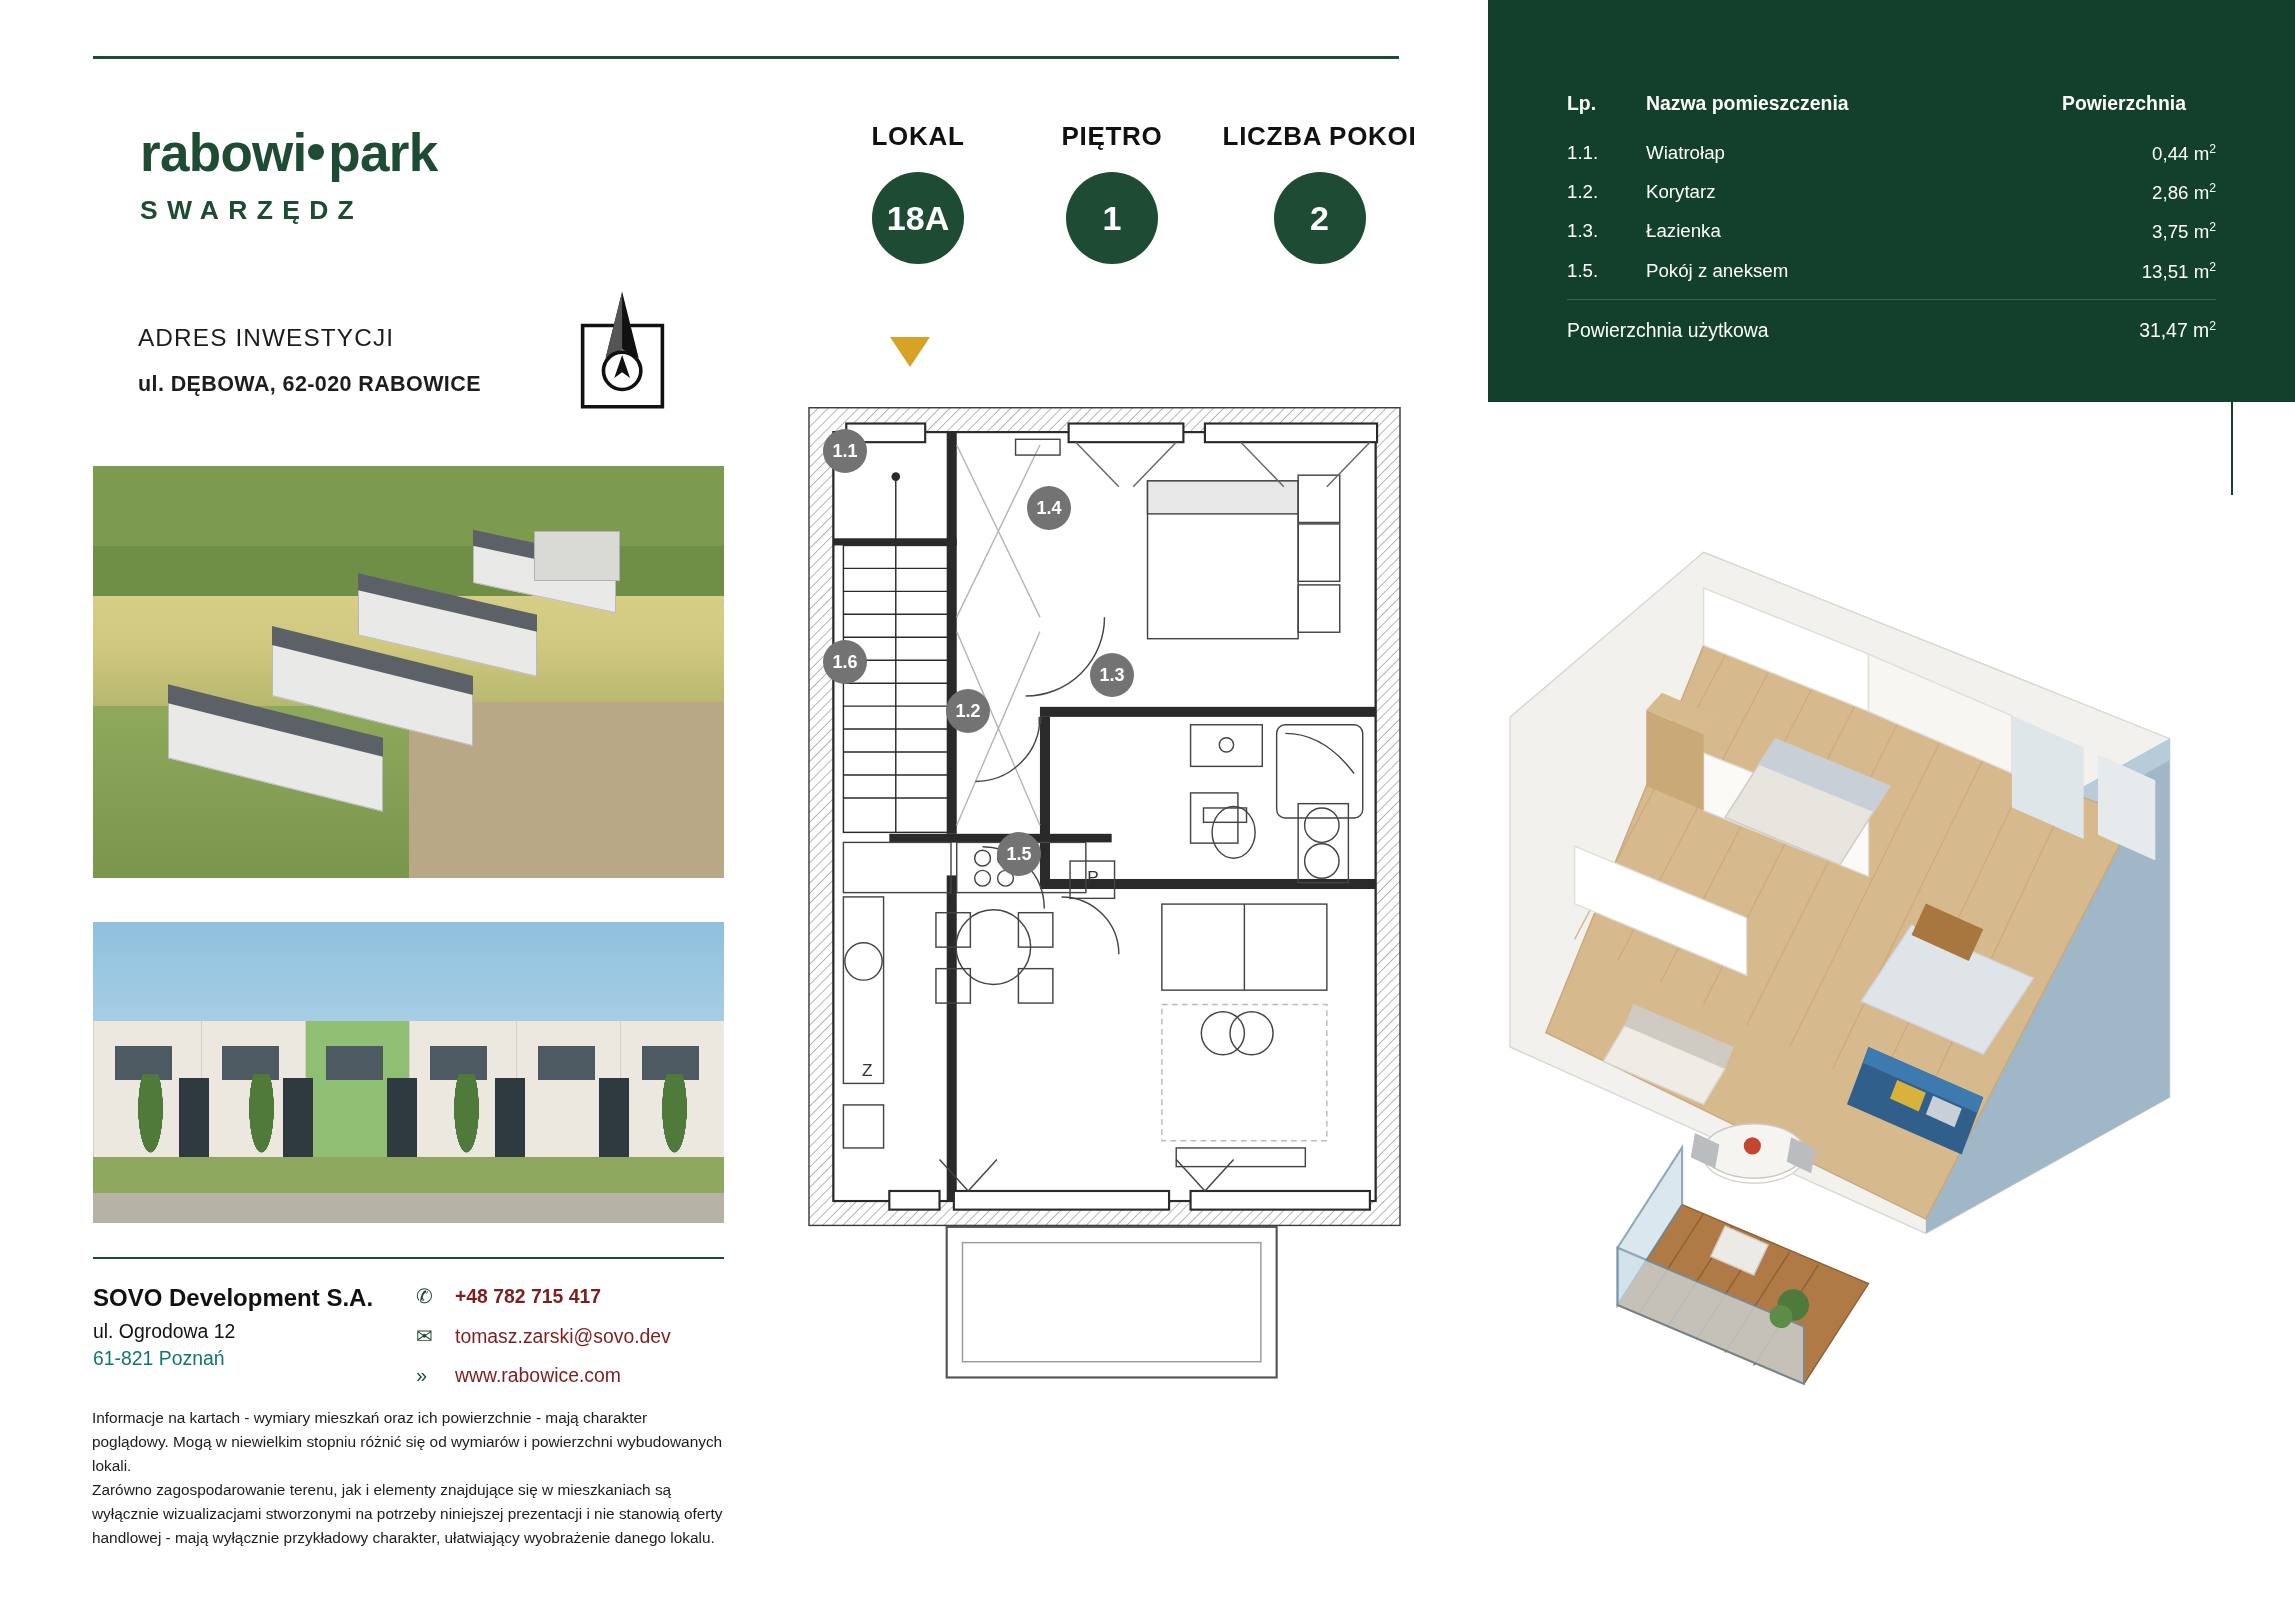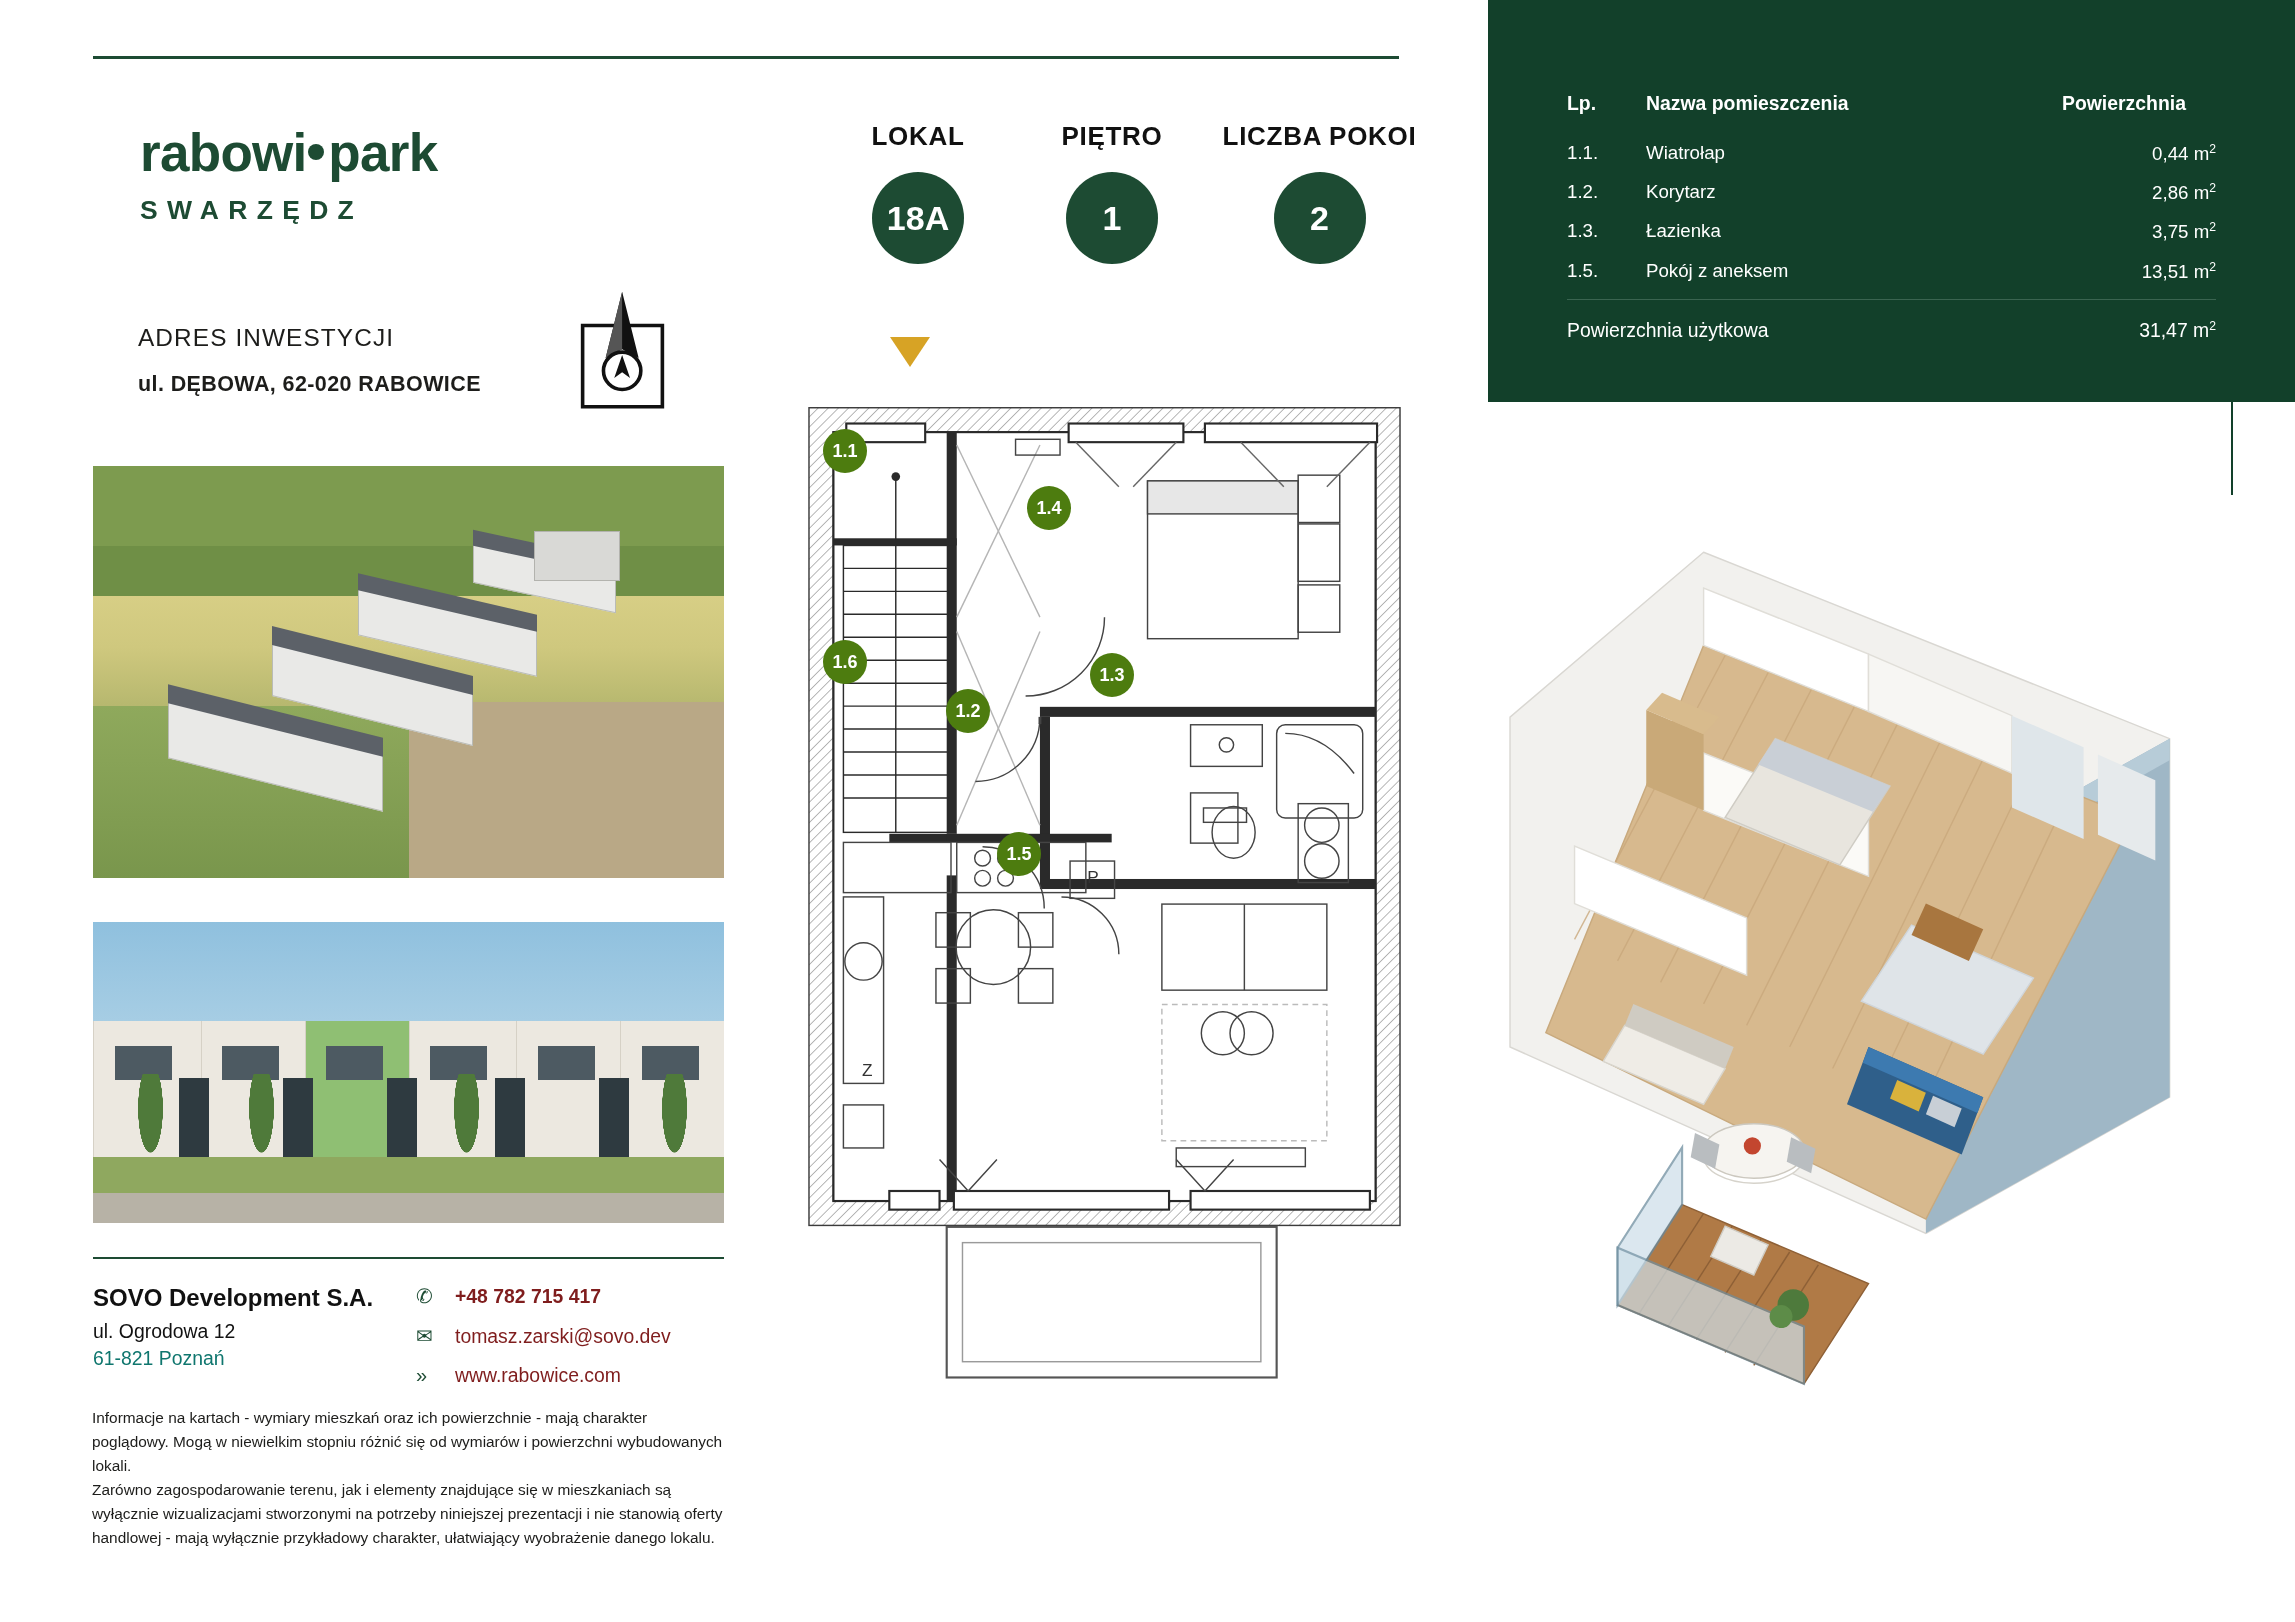--- a/index.html
+++ b/index.html
@@ -73,21 +73,21 @@
            color:#fff; display:flex; align-items:center; justify-content:center; font-size:34px; font-weight:700;}
   .hdr-lokal { left:832px; width:172px; }
   .hdr-pietro { left:1033px; width:158px; }
   .hdr-pokoi { left:1212px; width:215px; }
   .down-arrow { position:absolute; left:890px; top:337px; width:0;height:0;
      border-left:20px solid transparent; border-right:20px solid transparent; border-top:30px solid #d7a325;}
 
   
   .plan { position:absolute; left:803px; top:402px; width:603px; height:997px; }
   .plan svg { display:block; }
-  .rm { position:absolute; width:44px; height:44px; border-radius:50%; background:#4d7c0f; color:#fff;
+  .rm { position:absolute; width:44px; height:44px; border-radius:50%; background:#737373; color:#fff;
         display:flex; align-items:center; justify-content:center; font-size:18px; font-weight:700; }
 
   
   .tbl { position:absolute; left:1488px; top:0; width:807px; height:402px; background:#12402a; color:#fff; }
   .tbl-inner { padding:92px 79px 0 79px; }
   .tbl-head { display:flex; font-size:19.4px; font-weight:700; margin-bottom:27px; }
   .th-lp { width:79px; }
   .th-name { flex:1; }
   .th-area { width:154px; text-align:left; }
   .tbl-row { display:flex; font-size:18.7px; margin-bottom:16px; }

